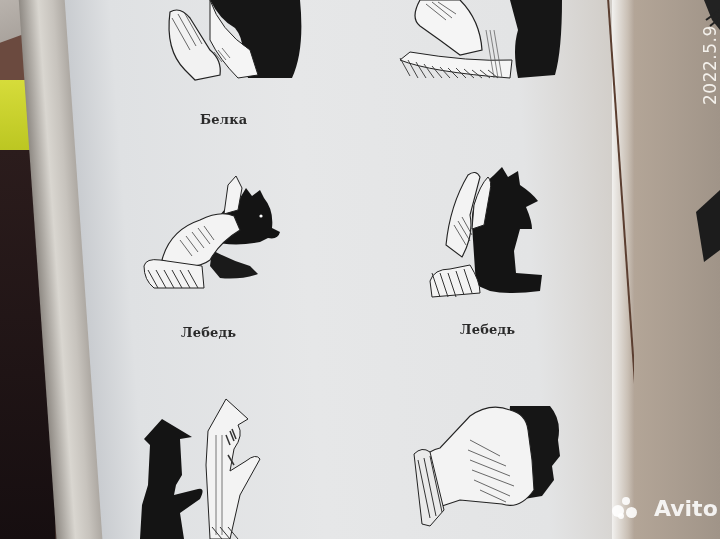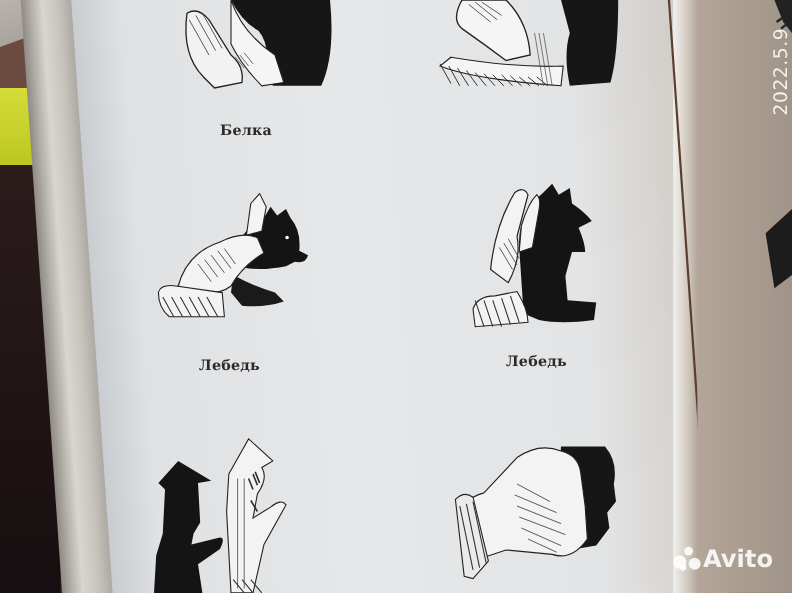--- a/index.html
+++ b/index.html
@@ -37,21 +37,21 @@
     .caption {
       position: absolute; color: #2a2a2a; font-size: 13px; font-weight: bold; letter-spacing: 0.2px;
       font-family: "DejaVu Serif", serif;
     }
     .watermark-date {
       position: absolute; left: 700px; top: 105px; color: #f4f1ec; font-size: 17px;
       font-family: "DejaVu Sans", sans-serif; transform: rotate(-90deg); transform-origin: left top;
       letter-spacing: 0.5px; white-space: nowrap;
     }
     .avito {
-      position: absolute; left: 612px; top: 496px; display: flex; align-items: center; gap: 1px;
+      position: absolute; left: 612px; top: 496px; display: flex; align-items: center; gap: 16px;
       color: rgba(255,255,255,0.88); font-family: "DejaVu Sans", sans-serif; font-weight: bold; font-size: 22px;
     }
     .avito-dots { position: relative; width: 26px; height: 24px; }
     .avito-dots span { position: absolute; background: rgba(255,255,255,0.88); border-radius: 50%; }
   </style>
 </head>
 <body>
 
 <div class="scene">
   <div class="bg-top"></div>

